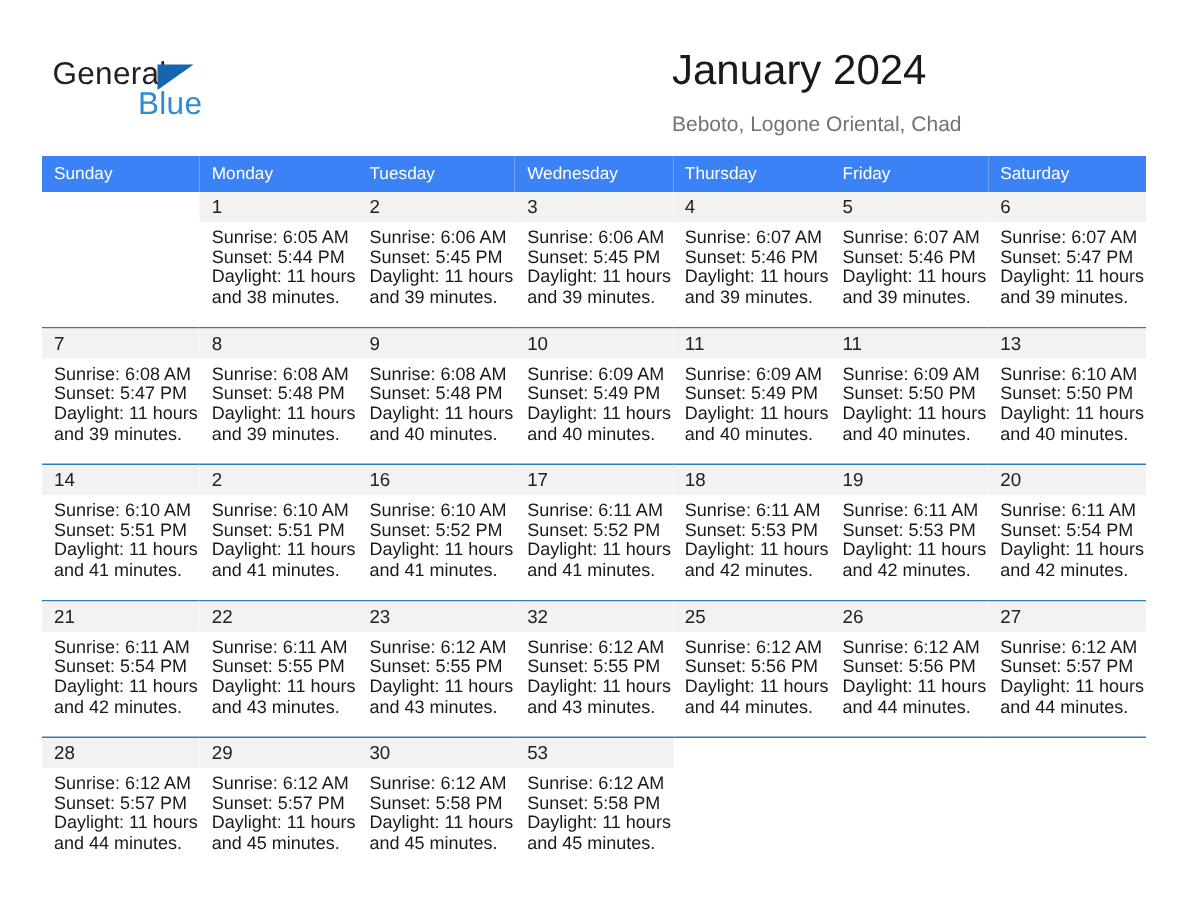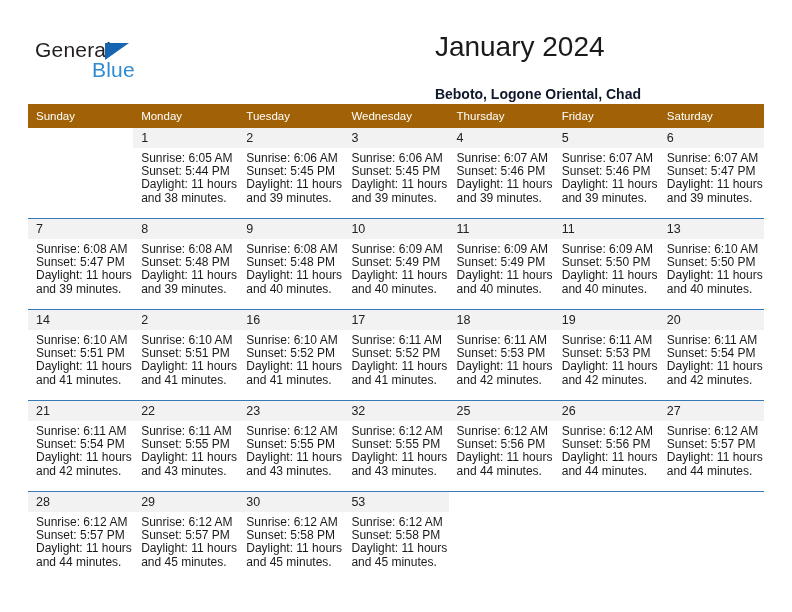--- a/index.html
+++ b/index.html
@@ -71,38 +71,37 @@
     text-align: left;
   }
   .month-title {
     font-size: 28px;
     color: #1a1a1a;
     line-height: 34px;
     white-space: nowrap;
   }
   .location-sub {
     font-size: 14px;
-    color: #0f172a;
+    color: #737373;
     line-height: 20px;
-    margin-top: 20px;
+    margin-top: 8px;
     white-space: nowrap;
-    font-weight: bold;
   }
 
   
   .calendar {
     position: absolute;
     left: 28px;
     top: 104px;
     width: 736px;
     border-collapse: collapse;
     table-layout: fixed;
   }
   .calendar th {
-    background: #a16207;
+    background: #3b82f6;
     color: #ffffff;
     font-size: 11.5px;
     font-weight: normal;
     text-align: left;
     padding: 6px 0 6px 8px;
     height: 19px;
     box-sizing: border-box;
   }
   .calendar td {
     vertical-align: top;

